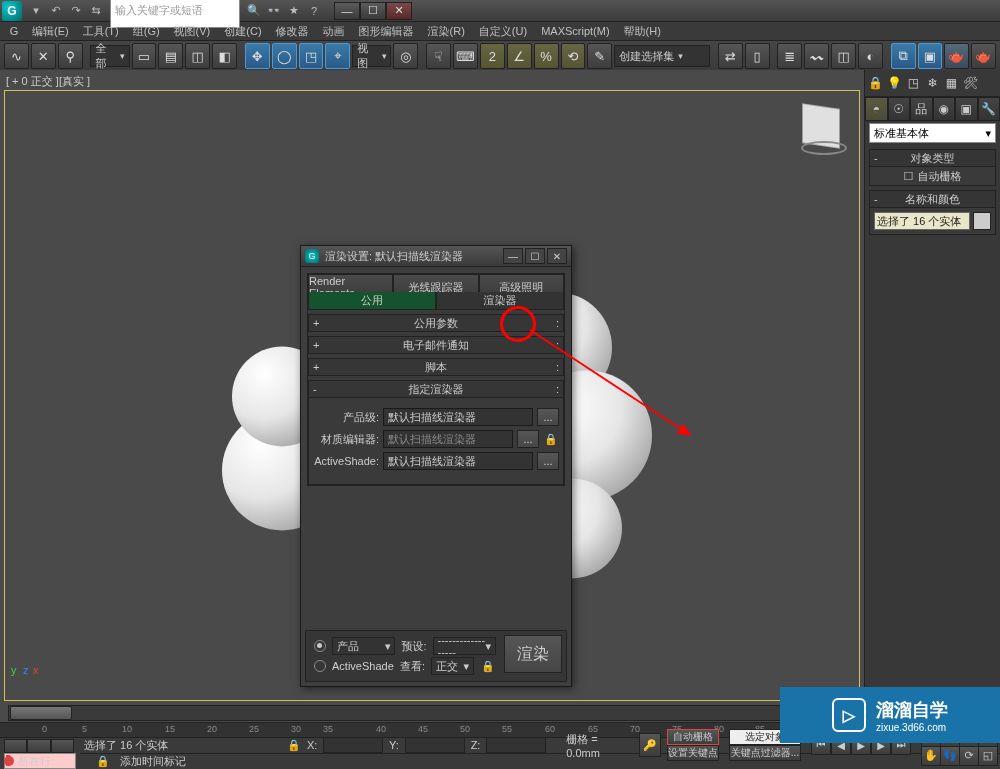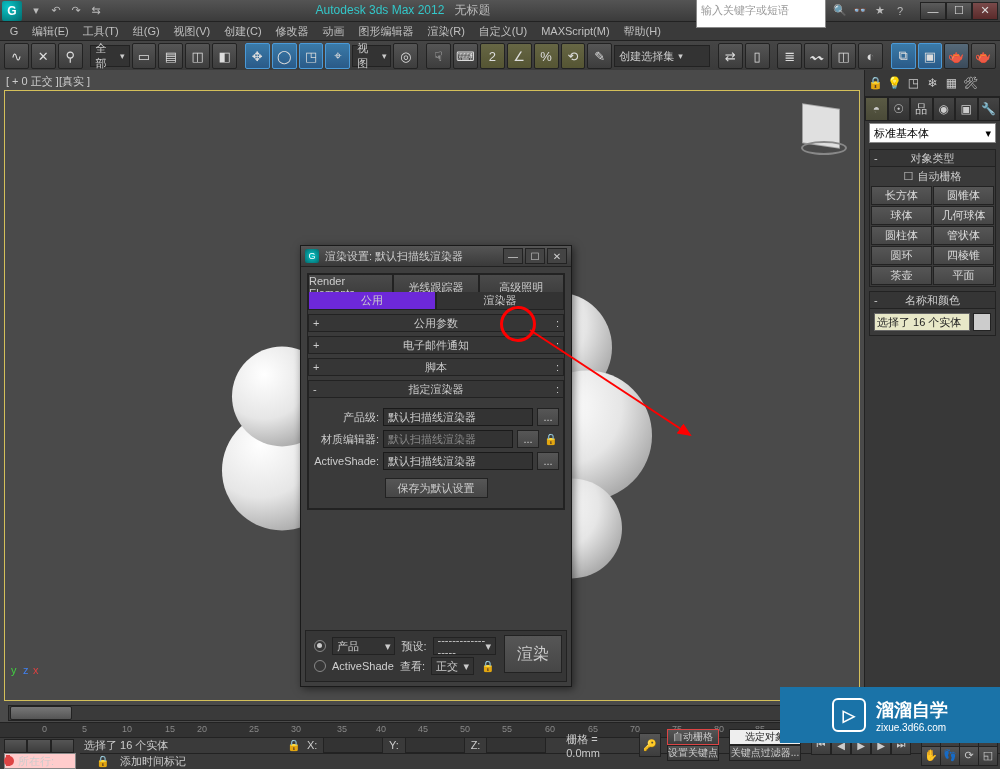--- a/index.html
+++ b/index.html
@@ -269,21 +269,21 @@
   }
   .rd-tab{
     background:linear-gradient(#4a4a4a,#3a3a3a); border:1px solid #222;
     display:flex;align-items:center;justify-content:center;font-size:11px;color:#ccc;
   }
   .rd-tabs2{display:grid;grid-template-columns:1fr 1fr;height:18px;}
   .rd-tab2{
     background:#333;border:1px solid #222;border-top:none;
     display:flex;align-items:center;justify-content:center;font-size:11px;color:#ccc;
   }
-  .rd-tab2.sel{background:#6d28d9;font-family:Liberation Mono, monospace;}
+  .rd-tab2.sel{background:#14532d;font-family:Liberation Mono, monospace;}
   .rd-roll{
     height:16px;margin-top:4px;
     background:#363636;border:1px solid #222;
     display:flex;align-items:center;justify-content:center;font-size:11px;color:#ccc;position:relative;
   }
   .rd-roll .p{position:absolute;left:4px;}
   .rd-roll .r{position:absolute;right:4px;}
   .rd-assign{
     border:1px solid #222;border-top:none;
     padding:6px 4px 10px;
@@ -384,23 +384,20 @@
 </head>
 <body>
 
 <div class="titlebar">
   <div class="logo">G</div>
   <div class="small-icons">
     <div class="small-icon">▾</div>
     <div class="small-icon">↶</div>
     <div class="small-icon">↷</div>
     <div class="small-icon">⇆</div>
-  </div>
-  <div class="title">
-    <span>Autodesk 3ds Max  2012</span>&nbsp;&nbsp;&nbsp;<span class="untitled">无标题</span>
   </div>
   <div class="search">输入关键字或短语</div>
   <div class="small-icons">
     <div class="small-icon">🔍</div>
     <div class="small-icon">👓</div>
     <div class="small-icon">★</div>
     <div class="small-icon">?</div>
   </div>
   <div class="win-btns">
     <div class="win-btn">—</div>
@@ -554,23 +551,20 @@
             <div class="rd-row">
               <div class="rd-lbl">材质编辑器:</div>
               <div class="rd-fld dis">默认扫描线渲染器</div>
               <div class="rd-dots">...</div>
               <div class="rd-lock">🔒</div>
             </div>
             <div class="rd-row">
               <div class="rd-lbl">ActiveShade:</div>
               <div class="rd-fld">默认扫描线渲染器</div>
               <div class="rd-dots">...</div>
-            </div>
-            <div class="rd-save-row">
-              <div class="rd-save">保存为默认设置</div>
             </div>
           </div>
         </div>
 
         <div class="rd-footer">
           <div style="display:flex;gap:4px;">
             <div style="flex:1">
               <div class="rd-frow">
                 <div class="radio sel"></div>
                 <div class="rd-dd" style="width:56px">
@@ -636,32 +630,20 @@
 
     <div class="rollout">
       <div class="rollout-header">
           <span class="minus">-</span>
           <span>对象类型</span>
         </div>
       <div class="auto-grid-row">
         <span>☐</span>
         <span>自动栅格</span>
       </div>
-      <div class="prim-grid">
-        <div class="prim-btn">长方体</div>
-        <div class="prim-btn">圆锥体</div>
-        <div class="prim-btn">球体</div>
-        <div class="prim-btn">几何球体</div>
-        <div class="prim-btn">圆柱体</div>
-        <div class="prim-btn">管状体</div>
-        <div class="prim-btn">圆环</div>
-        <div class="prim-btn">四棱锥</div>
-        <div class="prim-btn">茶壶</div>
-        <div class="prim-btn">平面</div>
-      </div>
     </div>
 
     <div class="rollout">
       <div class="rollout-header">
           <span class="minus">-</span>
           <span>名称和颜色</span>
         </div>
       <div class="name-color">
         <div class="name-field">选择了 16 个实体</div>
         <div class="color-swatch"></div>
@@ -672,24 +654,24 @@
   </div>
 </div>
 
 <div class="bottom">
   <div class="timeline-ruler">
 
     <span class="mark" style="left:42px">0</span>
     <span class="mark" style="left:82px">5</span>
     <span class="mark" style="left:122px">10</span>
     <span class="mark" style="left:165px">15</span>
-    <span class="mark" style="left:197px">20</span>
+    <span class="mark" style="left:207px">20</span>
     <span class="mark" style="left:249px">25</span>
     <span class="mark" style="left:291px">30</span>
-    <span class="mark" style="left:337px">35</span>
+    <span class="mark" style="left:323px">35</span>
     <span class="mark" style="left:376px">40</span>
     <span class="mark" style="left:418px">45</span>
     <span class="mark" style="left:460px">50</span>
     <span class="mark" style="left:502px">55</span>
     <span class="mark" style="left:545px">60</span>
     <span class="mark" style="left:588px">65</span>
     <span class="mark" style="left:630px">70</span>
     <span class="mark" style="left:672px">75</span>
     <span class="mark" style="left:714px">80</span>
     <span class="mark" style="left:755px">85</span>

